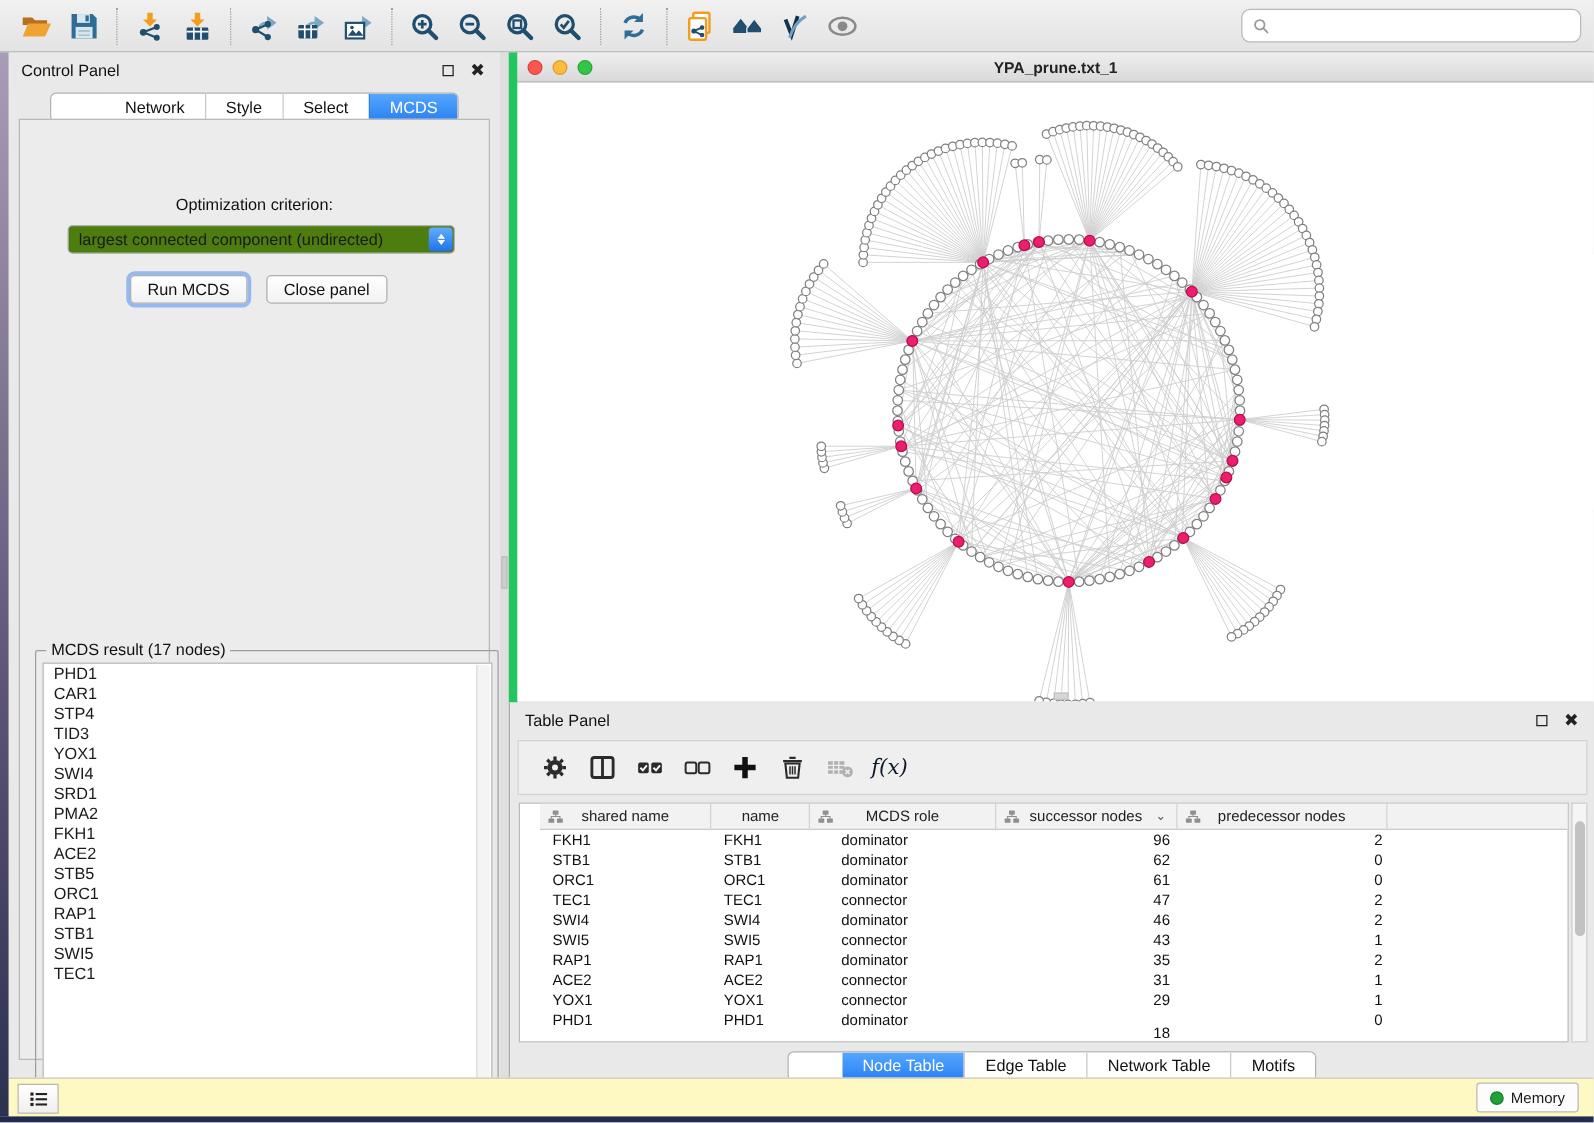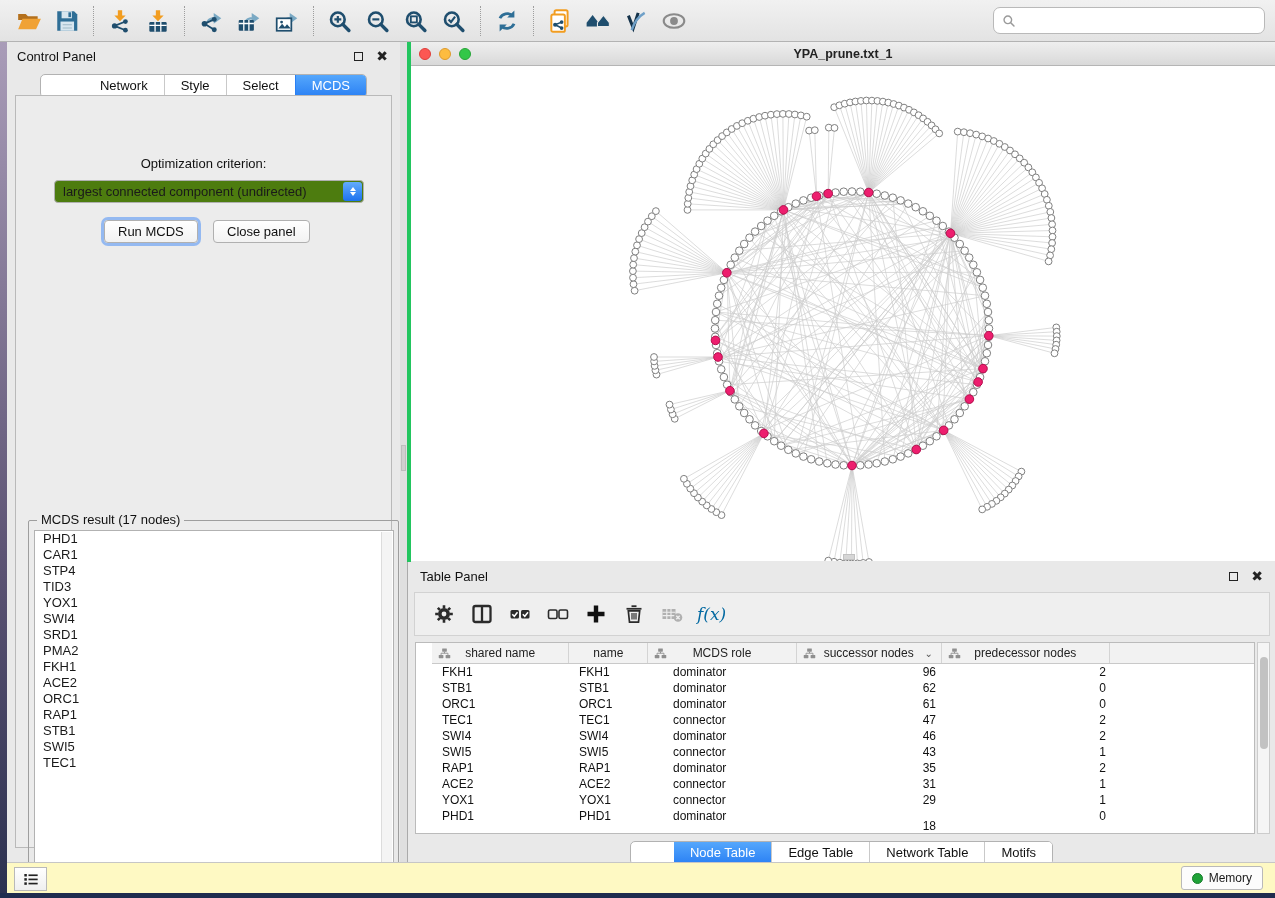--- a/index.html
+++ b/index.html
@@ -60,36 +60,36 @@
     border:1px solid #b2b2b2; overflow:hidden; }
   #mcds-list .li { font-size:13px; line-height:16px; padding-left:8px; }
   #mcds-scroll { position:absolute; right:1px; top:1px; width:11px; height:354px; background:#f4f4f4; border-left:1px solid #dcdcdc; }
 
   
   #v-split { position:absolute; left:400px; top:42px; width:7px; height:820px; background:#dfdfdf; }
   #v-split .grip { position:absolute; left:1px; top:403px; width:5px; height:26px; background:#cfcfcf; border:1px solid #bdbdbd; }
   #h-grip { position:absolute; left:843px; top:554px; width:12px; height:6px; background:#d6d6d6; border:1px solid #c2c2c2; }
 
   
-  #network-panel { position:absolute; left:407px; top:42px; width:868px; height:520px; border-left:4px solid #22c55e; }
+  #network-panel { position:absolute; left:407px; top:42px; width:868px; height:520px; border-left:7px solid #22c55e; }
   #net-titlebar { height:24px; background:linear-gradient(#efefef,#d9d9d9); border-bottom:1px solid #b5b5b5;
     display:flex; align-items:center; padding:0 8px; position:relative; }
   .light { width:12px; height:12px; border-radius:50%; margin-right:8px; }
   .light.red { background:#fc5753; border:1px solid #df3e3a; }
   .light.yellow { background:#fdbc40; border:1px solid #de9b2d; }
   .light.green { background:#33c748; border:1px solid #27a537; }
   #net-title { position:absolute; left:0; width:100%; text-align:center; font-size:12.5px; font-weight:bold; color:#222; }
 
   
   #table-panel { position:absolute; left:407px; top:562px; width:868px; height:300px; background:#e9e9e9; border-left:1px solid #aaa; }
   #tp-toolbar { position:absolute; left:6px; top:30px; width:856px; height:44px; background:#efefef;
     border:1px solid #d2d2d2; display:flex; align-items:center; padding-left:14px; }
   .tp-ico { width:30px; height:30px; margin-right:8px; display:flex; align-items:center; justify-content:center; }
   .tp-ico svg { width:24px; height:24px; }
-  .fx-label { font-family:"DejaVu Serif",serif; font-style:italic; font-size:17px; color:#0369a1; margin-left:2px; }
+  .fx-label { font-family:"DejaVu Serif",serif; font-style:italic; font-size:17px; color:#0f172a; margin-left:2px; }
 
   #tp-table { position:absolute; left:7px; top:80px; width:840px; height:192px; background:#fff; border:1px solid #bbb;padding-left:16px; }
   #tp-header { display:flex; height:21px; background:#f2f2f2; border-bottom:1px solid #c9c9c9; }
   .th { position:relative; border-right:1px solid #d4d4d4; font-size:12px; color:#222;
     display:flex; align-items:center; justify-content:center; }
   .th .tree { position:absolute; left:6px; top:4px; }
   .th .sort { position:absolute; right:8px; color:#555; font-size:10px; }
   .tr { display:flex; height:16px; align-items:center; }
   .td { font-size:12px; color:#111; white-space:nowrap; overflow:hidden; }
   #tp-vscroll { position:absolute; left:849px; top:80px; width:13px; height:192px; background:#f5f5f5; border:1px solid #ccc; }
@@ -283,20 +283,21 @@
             <div class="li">PHD1</div>
             <div class="li">CAR1</div>
             <div class="li">STP4</div>
             <div class="li">TID3</div>
             <div class="li">YOX1</div>
             <div class="li">SWI4</div>
             <div class="li">SRD1</div>
             <div class="li">PMA2</div>
             <div class="li">FKH1</div>
             <div class="li">ACE2</div>
+            <div class="li">STB5</div>
             <div class="li">ORC1</div>
             <div class="li">RAP1</div>
             <div class="li">STB1</div>
             <div class="li">SWI5</div>
             <div class="li">TEC1</div>
           </div>
         <div id="mcds-scroll"></div>
       </div>
     </div>
   </div>

